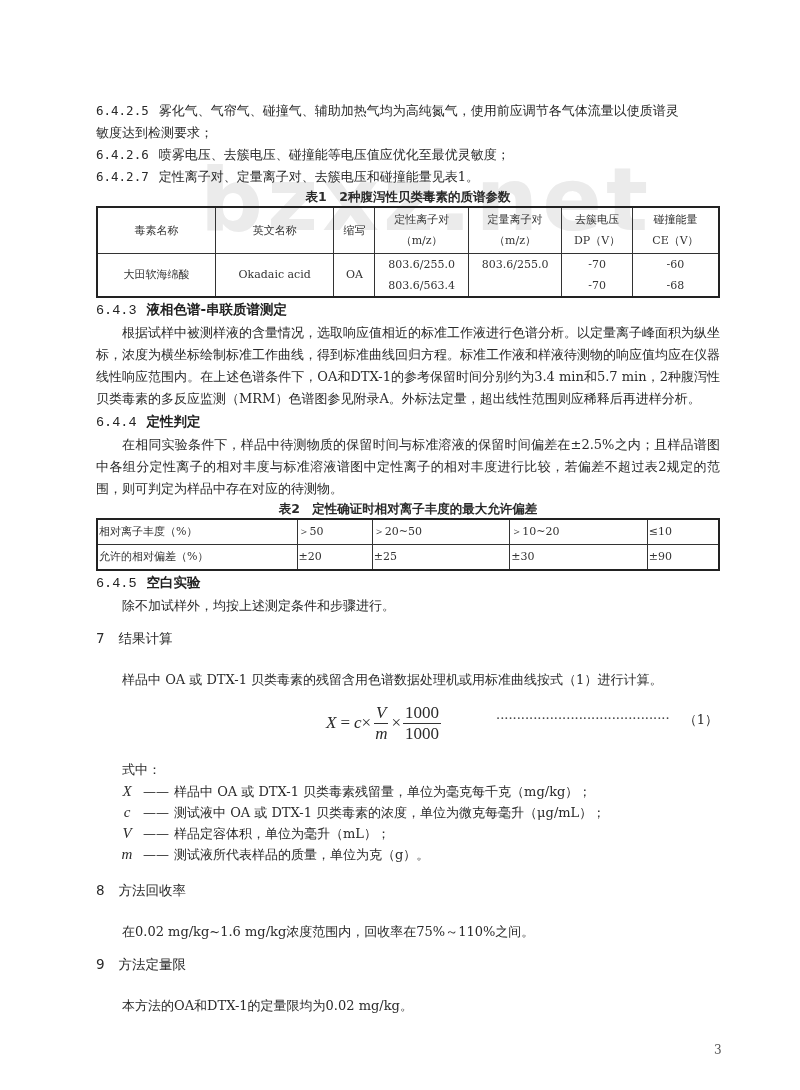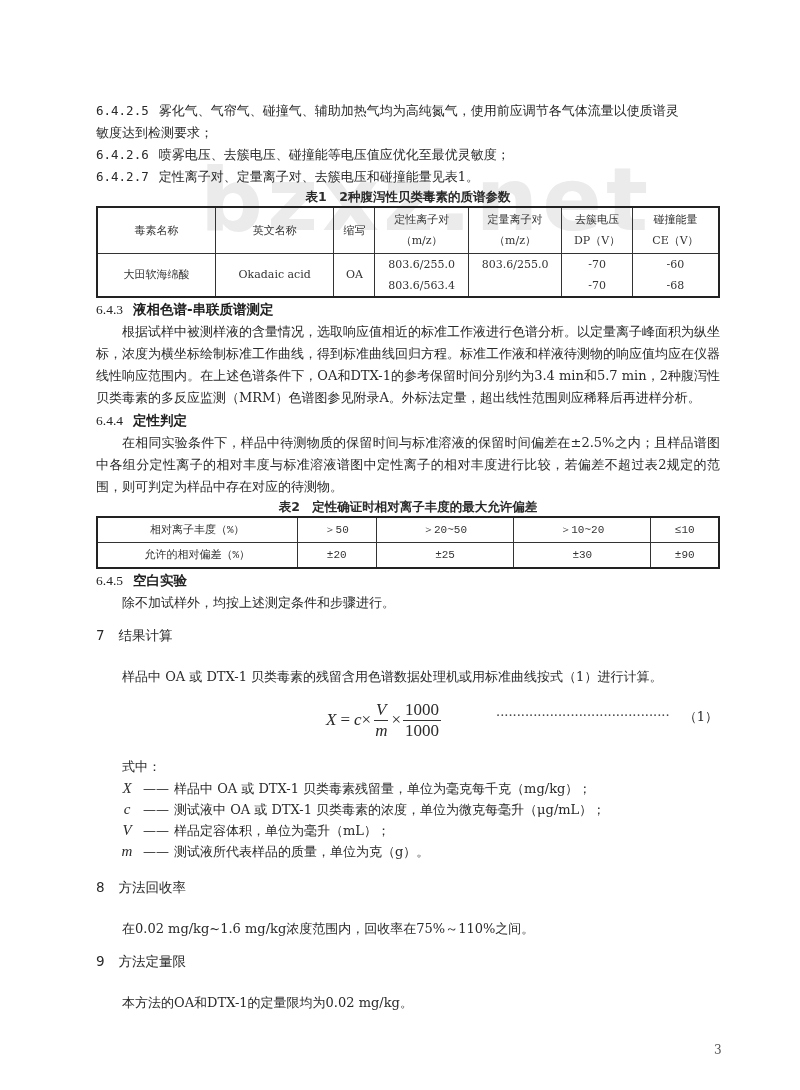--- a/index.html
+++ b/index.html
@@ -9,29 +9,29 @@
   }
   .watermark {
     position: absolute; left: 200px; top: 156px; font-family: "DejaVu Sans", sans-serif;
     font-size: 88px; font-weight: bold; color: #ebebeb; letter-spacing: 4px; z-index: 0;
     line-height: 1; user-select: none;
   }
   .page { position: absolute; left: 96px; top: 100px; width: 624px; z-index: 1; }
   .line { font-size: 13px; line-height: 22px; white-space: nowrap; }
   .clause-no { font-family: "DejaVu Sans Mono", monospace; font-size: 12.5px; margin-right: 10px; }
   .head { font-family: "DejaVu Sans", sans-serif; font-size: 13.5px; line-height: 22px; font-weight: bold; color: #222; }
-  .head .no { font-family: Liberation Serif, serif; font-weight: normal; margin-right: 10px; }
+  .head .no { font-family: Liberation Mono, monospace; font-weight: normal; margin-right: 10px; }
   .para { font-size: 13px; line-height: 22px; text-indent: 26px; text-align: justify; }
   .caption { text-align: center; font-family: "DejaVu Sans", sans-serif; font-size: 12.5px; font-weight: bold; line-height: 18px; }
   table { border-collapse: collapse; width: 100%; font-size: 11px; }
   table.t1 { border: 2px solid #222; }
   table.t1 td { border: 1px solid #333; text-align: center; padding: 0 4px; color: #333; }
   table.t1 td.multi div { line-height: 21px; }
   table.t2 { border: 2px solid #222; }
-  table.t2 td { border: 1px solid #333; text-align: center; height: 22px; color: #333; font-family: Liberation Mono, monospace; }
+  table.t2 td { border: 1px solid #333; height: 22px; color: #333; }
   .section { font-family: "DejaVu Sans", sans-serif; font-size: 13.5px; font-weight: normal; margin-top: 10px; line-height: 22px; }
   .section .no { margin-right: 14px; }
   .body-indent { font-size: 13px; line-height: 22px; padding-left: 26px; margin-top: 20px; }
   .formula { position: relative; height: 56px; margin-top: 6px; }
   .formula .expr { position: absolute; left: 230px; top: 6px; font-family: "Liberation Serif", serif; font-size: 17px; display: flex; align-items: center; }
   .frac { display: inline-flex; flex-direction: column; align-items: center; margin: 0 2px; }
   .frac .num { border-bottom: 1px solid #333; padding: 0 2px; line-height: 20px; }
   .frac .den { line-height: 20px; padding: 0 2px; }
   .var { font-style: italic; }
   .formula .dots { position: absolute; left: 400px; top: 14px; font-size: 13px; letter-spacing: 0px; color: #444; }

